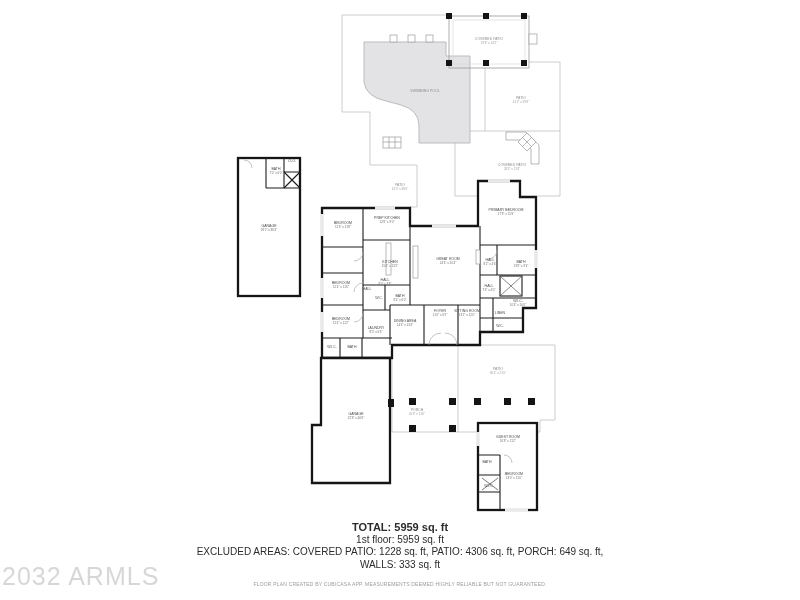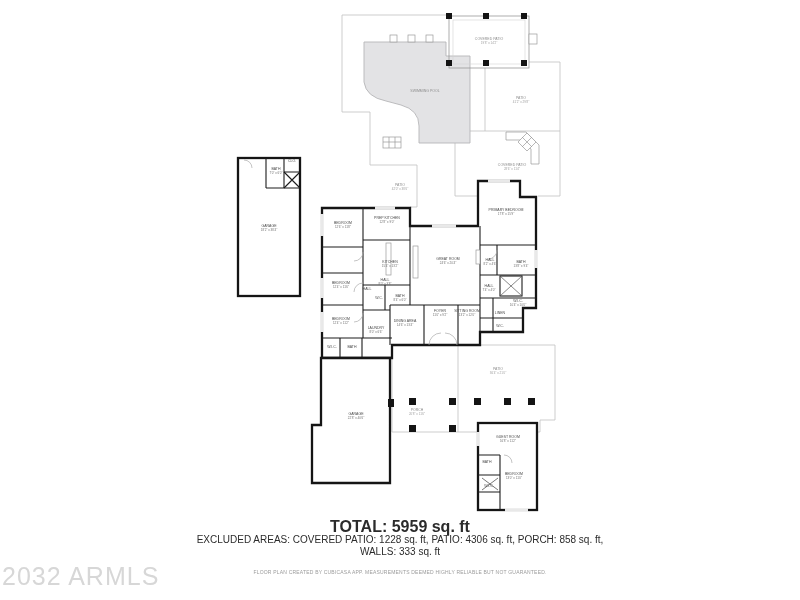--- a/index.html
+++ b/index.html
@@ -13,21 +13,21 @@
   .pool{fill:#e3e3e5;stroke:#b5b5b8;stroke-width:0.9;}
   .post{fill:#141414;}
   .arc{stroke:#ababab;stroke-width:0.7;fill:none;}
   .winw{stroke:#ffffff;stroke-width:3;fill:none;}
   .wing{stroke:#c6c6c6;stroke-width:0.8;fill:none;}
   .rlbl{font-family:"Liberation Sans",sans-serif;font-size:3.5px;fill:#4b4b4b;text-anchor:middle;}
   .rdim{font-family:"Liberation Sans",sans-serif;font-size:3px;fill:#707070;text-anchor:middle;}
   .out .rlbl, text.rlbl.out{fill:#8d8d8d;}
   .out .rdim, text.rdim.out{fill:#a0a0a0;}
   #summary{position:absolute;left:0;top:521px;width:800px;text-align:center;color:#2b2b2b;}
-  #summary .l1{font-size:16px;font-weight:bold;line-height:12.5px;}
+  #summary .l1{font-size:11px;font-weight:bold;line-height:12.5px;}
   #summary .l{font-size:10px;line-height:12.5px;}
   #summary .disc{font-size:5px;color:#9b9b9b;margin-top:10px;letter-spacing:.2px;}
   #watermark{position:absolute;left:2px;top:562px;font-size:25px;color:#d7d7d7;
              letter-spacing:1px;font-weight:normal;}
 </style>
 </head>
 <body>
 
 <div id="stage">
 
@@ -204,19 +204,20 @@
         <text x="508" y="442" class="rdim">16'8" x 11'2"</text>
         <text x="514" y="475" class="rlbl">BEDROOM</text>
         <text x="514" y="479" class="rdim">13'0" x 11'0"</text>
         <text x="487" y="463" class="rlbl">BATH</text>
         <text x="489" y="487" class="rlbl">W.I.C.</text>
       </g>
   </svg>
 
   <div id="summary">
     <div class="l1">TOTAL: 5959 sq. ft</div>
-    <div class="l">EXCLUDED AREAS: COVERED PATIO: 1228 sq. ft, PATIO: 4306 sq. ft, PORCH: 858 sq. ft,</div>
+    <div class="l">1st floor: 5959 sq. ft</div>
+    <div class="l">EXCLUDED AREAS: COVERED PATIO: 1228 sq. ft, PATIO: 4306 sq. ft, PORCH: 649 sq. ft,</div>
     <div class="l">WALLS: 333 sq. ft</div>
     <div class="disc">FLOOR PLAN CREATED BY CUBICASA APP. MEASUREMENTS DEEMED HIGHLY RELIABLE BUT NOT GUARANTEED.</div>
   </div>
 
   <div id="watermark">2032 ARMLS</div>
 </div>
 
 </body></html>

